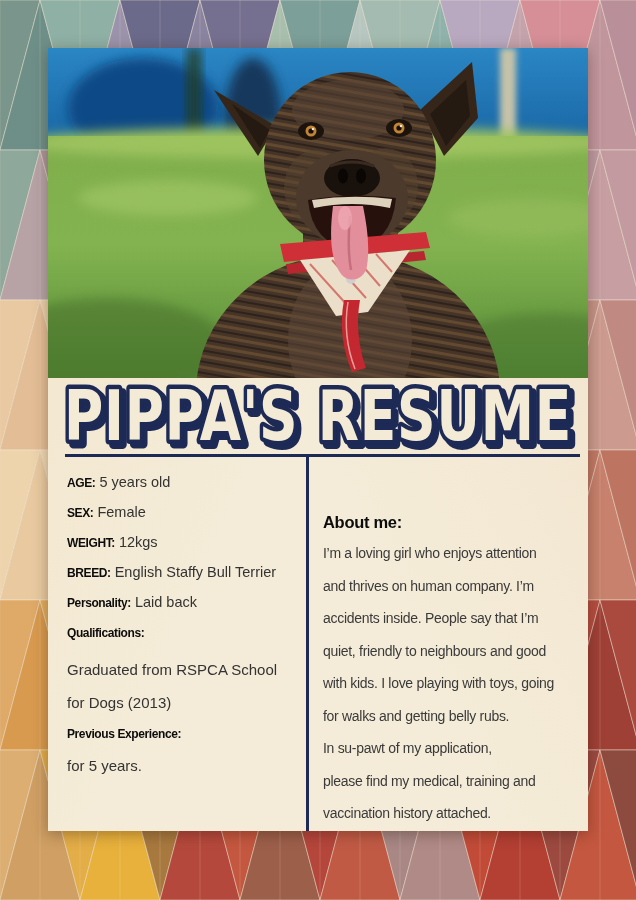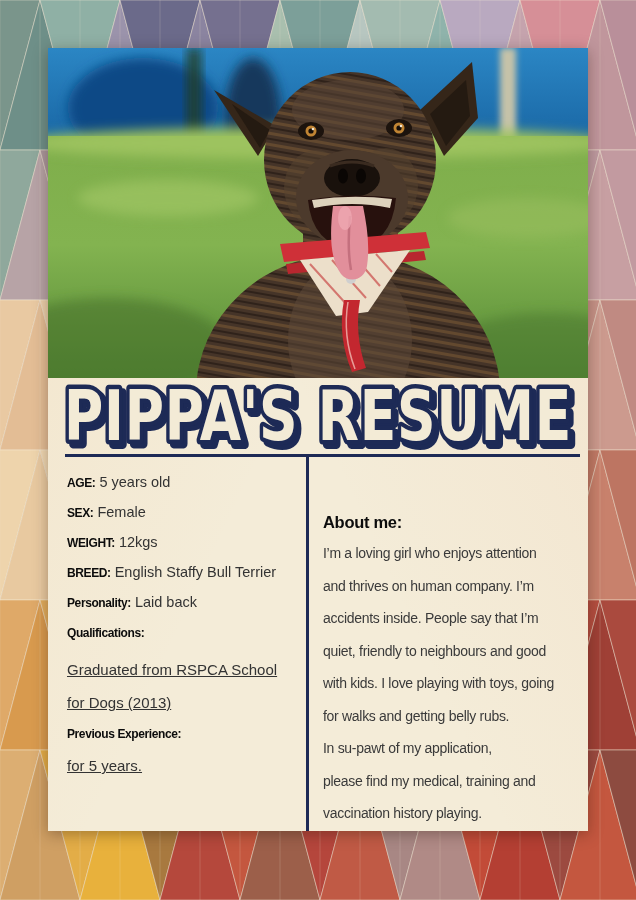--- a/index.html
+++ b/index.html
@@ -22,21 +22,21 @@
   .title-row{height:76px;flex:0 0 auto;}
   .title-row svg{display:block;}
   .title-row text{font-family:"DejaVu Sans",sans-serif;font-weight:bold;letter-spacing:1px;}
   .rule{height:3px;background:#1d2a56;margin:0 8px 0 17px;flex:0 0 auto;}
   .columns{flex:1;display:flex;min-height:0;}
   .left{width:258px;box-sizing:border-box;padding:11px 6px 0 19px;}
   .divider{width:3px;background:#1d2a56;flex:0 0 auto;}
   .right{flex:1;box-sizing:border-box;padding:10px 6px 0 14px;}
   .detail{font-size:14.5px;line-height:29px;white-space:nowrap;color:#333;}
   .detail .lbl{font-weight:bold;font-size:12px;letter-spacing:-0.4px;color:#0c0c0c;}
-  .para{font-size:15px;line-height:33px;white-space:nowrap;color:#333;text-decoration:underline;}
+  .para{font-size:15px;line-height:33px;white-space:nowrap;color:#333;}
   .para-gap{margin-top:5px;}
   .about-h{font-size:16.5px;font-weight:bold;letter-spacing:-0.3px;line-height:30px;color:#0c0c0c;margin-top:40px;}
   .about-line{font-size:14px;letter-spacing:-0.3px;line-height:32.5px;white-space:nowrap;color:#3a3a3a;}
 </style>
 </head>
 <body>
 
 <div class="stage">
   <svg id="bg" width="636" height="900" viewBox="0 0 636 900">
       <polygon points="-40,0 40,0 0,150" fill="#7a958b" stroke="rgba(246,235,215,0.45)" stroke-width="1"></polygon>
@@ -395,17 +395,17 @@
       <div class="right">
         <div class="about-h">About me:</div>
         <div class="about-line">I’m a loving girl who enjoys attention</div>
         <div class="about-line">and thrives on human company. I’m</div>
         <div class="about-line">accidents inside. People say that I’m</div>
         <div class="about-line">quiet, friendly to neighbours and good</div>
         <div class="about-line">with kids. I love playing with toys, going</div>
         <div class="about-line">for walks and getting belly rubs.</div>
         <div class="about-line">In su-pawt of my application,</div>
         <div class="about-line">please find my medical, training and</div>
-        <div class="about-line">vaccination history playing.</div>
+        <div class="about-line">vaccination history attached.</div>
       </div>
     </div>
   </div>
 </div>
 
 </body></html>

